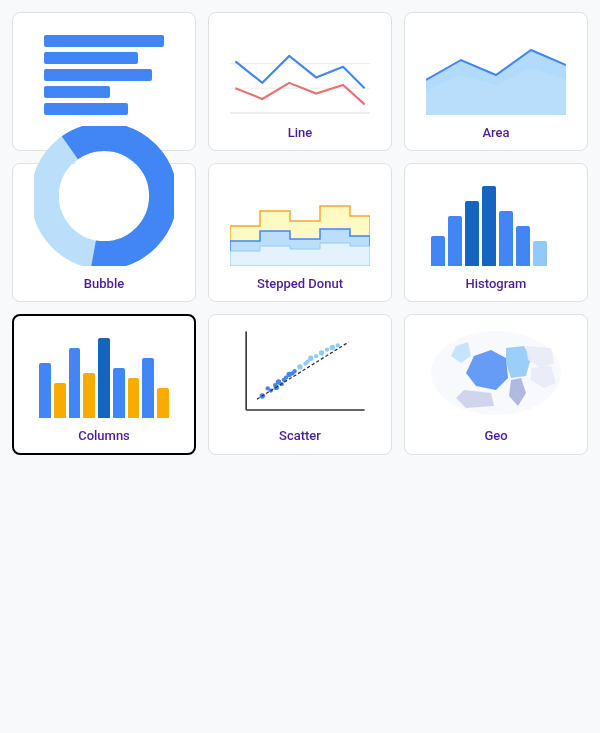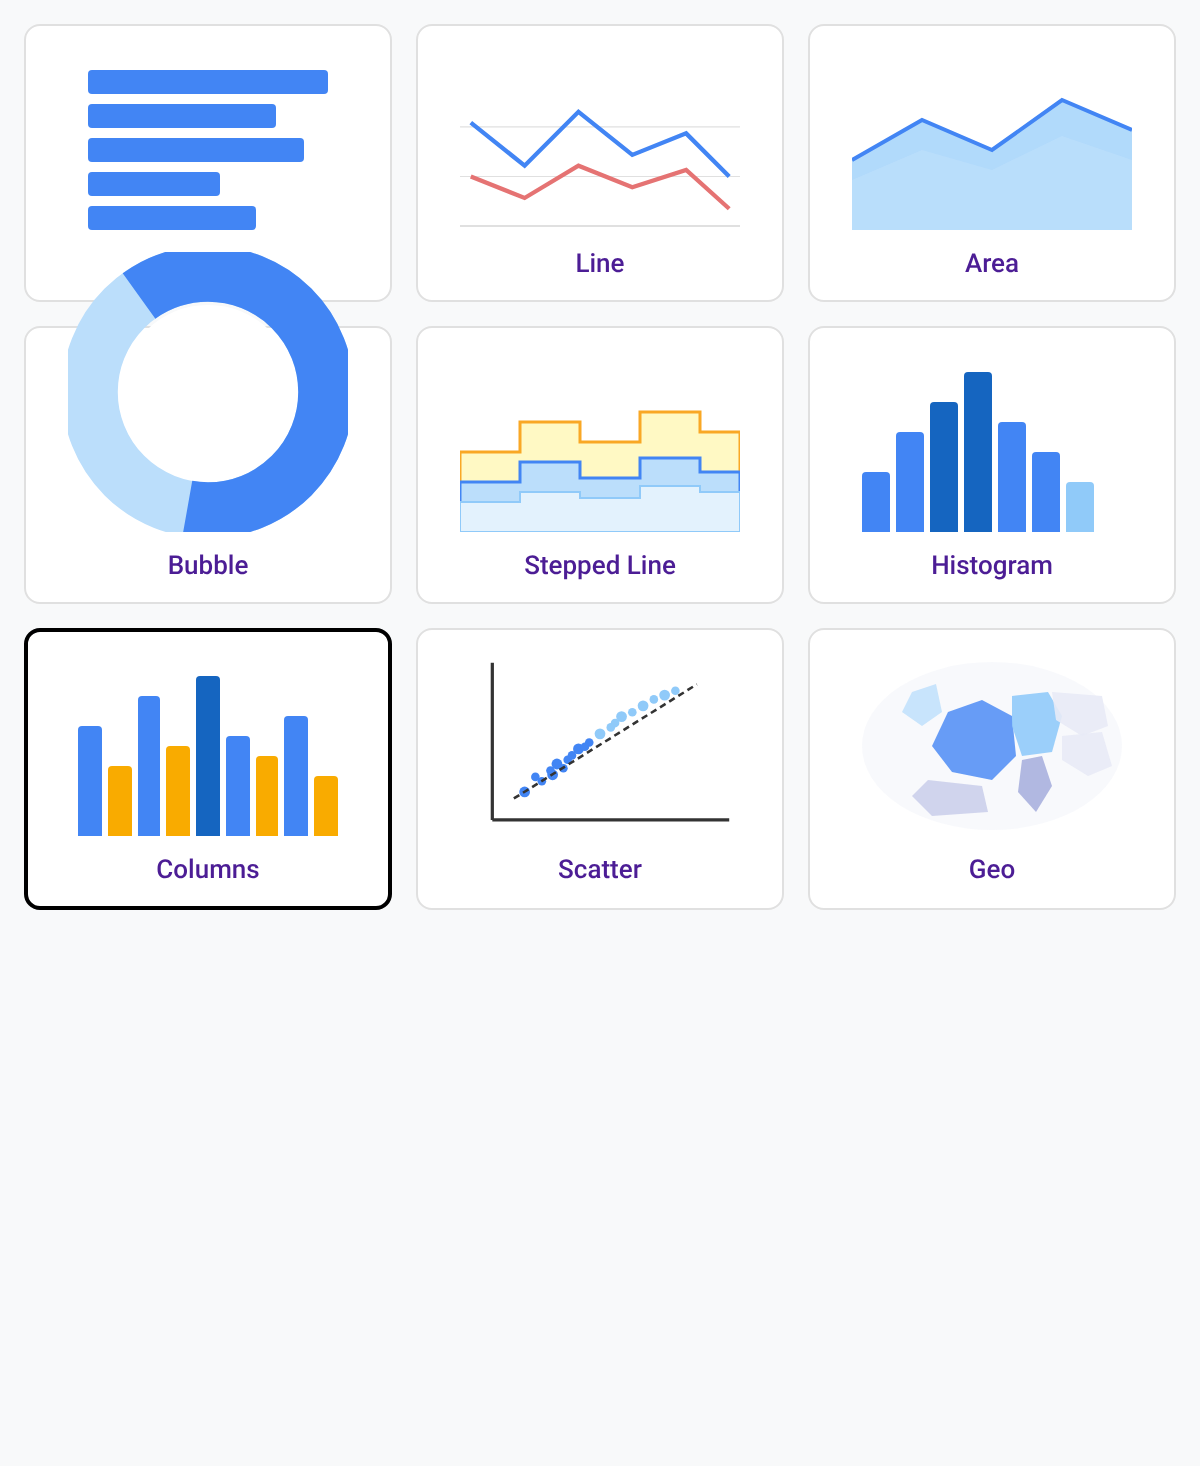--- a/index.html
+++ b/index.html
@@ -144,21 +144,21 @@
     <div class="chart-area">
       <svg class="stepped-area" viewBox="0 0 140 85" fill="none" xmlns="http://www.w3.org/2000/svg">
 
         <polygon points="0,85 0,45 30,45 30,30 60,30 60,40 90,40 90,25 120,25 120,35 140,35 140,85" fill="#fff9c4" stroke="#f9a825" stroke-width="1.5"></polygon>
 
         <polygon points="0,85 0,60 30,60 30,50 60,50 60,58 90,58 90,48 120,48 120,55 140,55 140,85" fill="#bbdefb" stroke="#4285f4" stroke-width="1.5"></polygon>
 
         <polygon points="0,85 0,70 30,70 30,65 60,65 60,68 90,68 90,62 120,62 120,65 140,65 140,85" fill="#e3f2fd" stroke="#90caf9" stroke-width="1"></polygon>
       </svg>
     </div>
-    <span class="card-label">Stepped Line</span>
+    <span class="card-label">Stepped Donut</span>
   </div>
 
 
   <div class="card">
     <div class="chart-area">
       <div class="histogram-chart">
         <div class="hist-bar" style="width:14px;height:30px;background:#4285f4;"></div>
         <div class="hist-bar" style="width:14px;height:50px;background:#4285f4;"></div>
         <div class="hist-bar" style="width:14px;height:65px;background:#1565c0;"></div>
         <div class="hist-bar" style="width:14px;height:80px;background:#1565c0;"></div>

